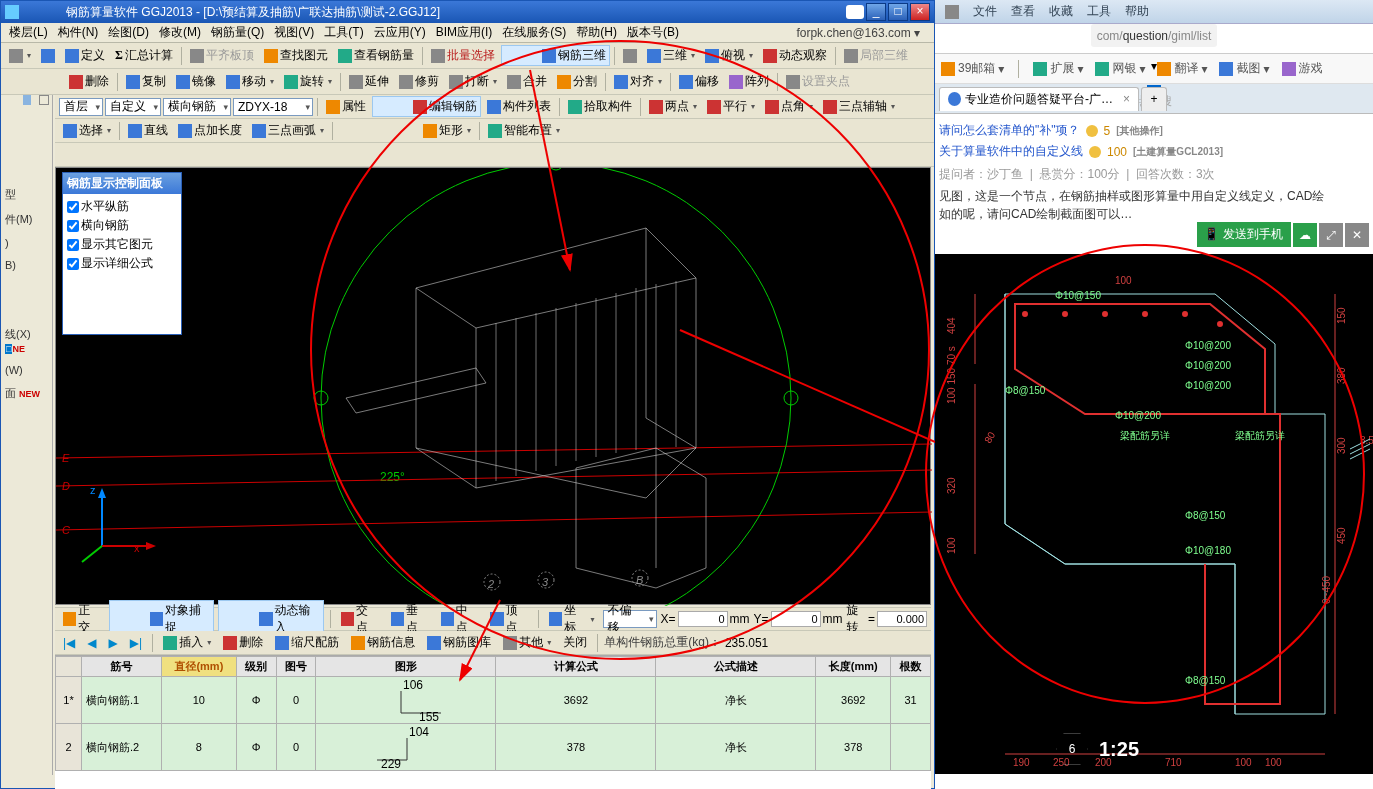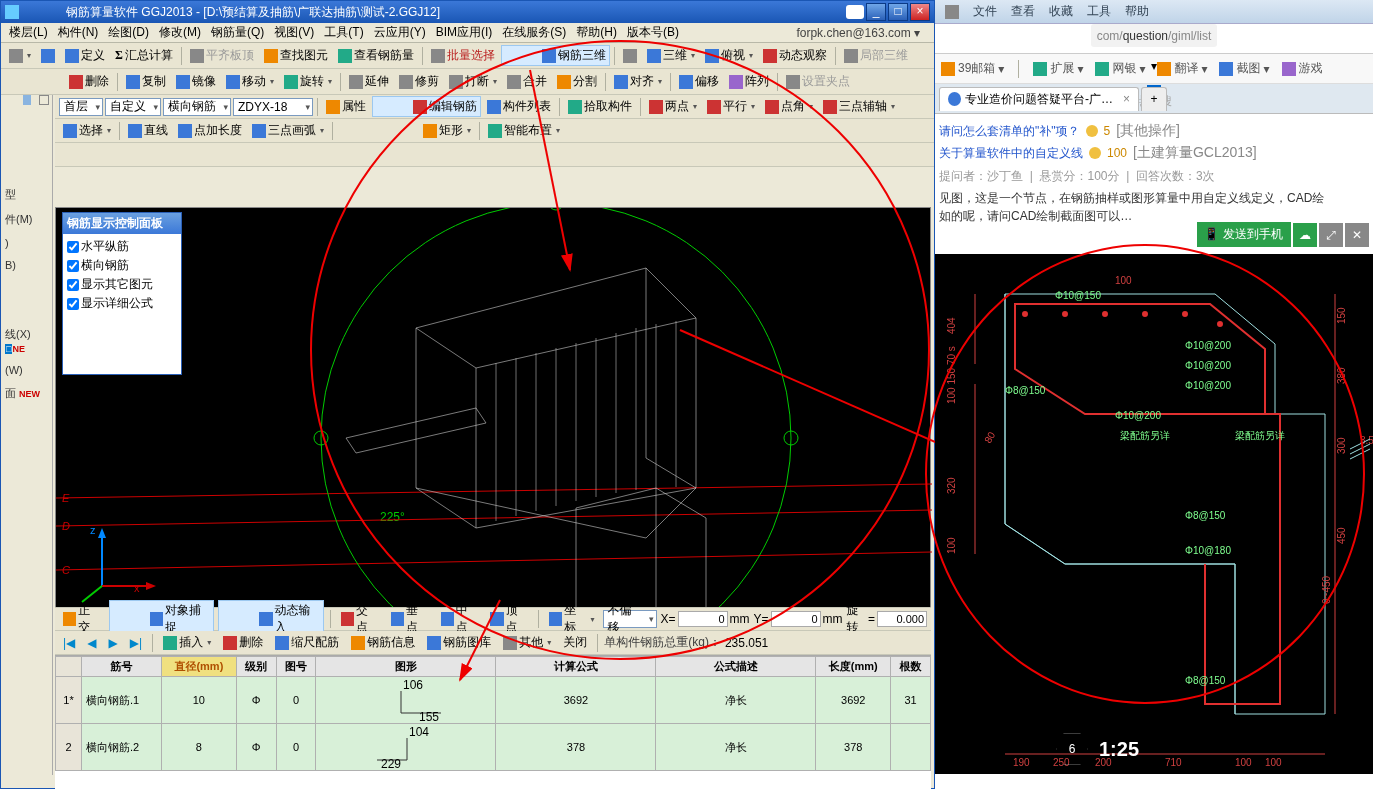--- a/index.html
+++ b/index.html
@@ -42,21 +42,21 @@
 
 
 .main { position: absolute; left: 54px; top: 94px; right: 0; bottom: 0; }
 
 
 .subbar { height: 24px; background: #e9e5d2; display: flex; align-items: center; gap: 2px; padding: 0 4px; border-bottom: 1px solid #c8c8b8; overflow: hidden; white-space: nowrap; }
 .combo { height: 18px; border: 1px solid #7a9ac0; background: #fff; padding: 0 14px 0 4px; position: relative; display: inline-flex; align-items: center; }
 .combo::after { content: "▾"; position: absolute; right: 2px; font-size: 9px; color: #555; }
 
 
-.viewport { position: absolute; left: 0; top: 72px; width: 876px; height: 438px; background: #000; border: 1px solid #888; margin-top: 40px; }
+.viewport { position: absolute; left: 0; top: 72px; width: 876px; height: 438px; background: #000; border: 1px solid #888; }
 
 .rebar-panel { position: absolute; left: 6px; top: 4px; width: 120px; background: #fff; border: 1px solid #2a60b8; }
 .rebar-panel .hdr { background: linear-gradient(#6aa0e0,#3b78d8); color: #fff; padding: 2px 4px; font-weight: bold; }
 .rebar-panel .body { padding: 4px; min-height: 140px; }
 .chk { display: flex; align-items: center; gap: 2px; margin-bottom: 2px; }
 .chk input { width: 12px; height: 12px; }
 .grid-label { position: absolute; color: #c00; font-size: 11px; font-style: italic; }
 .axis-lbl { position: absolute; font-size: 11px; }
 .angle-lbl { color: #0c0; position: absolute; }
 
@@ -92,21 +92,21 @@
 .br-addr .url { flex: 1; color: #888; font-size: 13px; text-align: left; background: #f2f2f2; border-radius: 3px; padding: 4px 6px; }
 .br-addr .url b { color: #333; font-weight: normal; }
 .br-ext { height: 30px; background: #f8f8f8; border-bottom: 1px solid #ddd; display: flex; align-items: center; gap: 12px; padding: 0 6px; }
 .br-ext .chip { display: flex; align-items: center; gap: 3px; color: #555; }
 .br-tabs { height: 30px; background: #dfe8f0; display: flex; align-items: center; padding-left: 4px; gap: 2px; border-bottom: 1px solid #bbb; }
 .br-tab { height: 24px; background: #fff; border: 1px solid #bbb; border-bottom: none; padding: 3px 8px; display: flex; align-items: center; gap: 4px; border-radius: 3px 3px 0 0; max-width: 200px; }
 .br-tab .x { color: #888; margin-left: 4px; }
 .br-tab.plus { width: 26px; justify-content: center; background: #eee; }
 .br-page { background: #fff; padding: 6px 4px 4px 4px; position: relative; height: 675px; }
 .qa-line { color: #2255cc; padding: 2px 0; display: flex; align-items: center; gap: 6px; }
-.qa-meta { color: #888; font-size: 14px; }
+.qa-meta { color: #888; font-size: 10px; font-weight: bold; }
 .coin { width: 12px; height: 12px; background: #f0c040; border-radius: 50%; display: inline-block; }
 .qa-info { color: #999; padding: 4px 0; }
 .qa-body { color: #333; line-height: 1.5; }
 .send-phone { position: absolute; right: 4px; top: 108px; display: flex; align-items: center; padding-left: 16px; }
 .sp-btn { background: #2aa04a; color: #fff; padding: 4px 8px; }
 .sp-ico { width: 24px; height: 24px; background: #2aa04a; margin-left: 2px; display: flex; align-items: center; justify-content: center; color: #fff; }
 .sp-ico.gray { background: #888; }
 
 
 .cad { position: absolute; left: 0; top: 140px; width: 438px; height: 520px; background: #000; }

